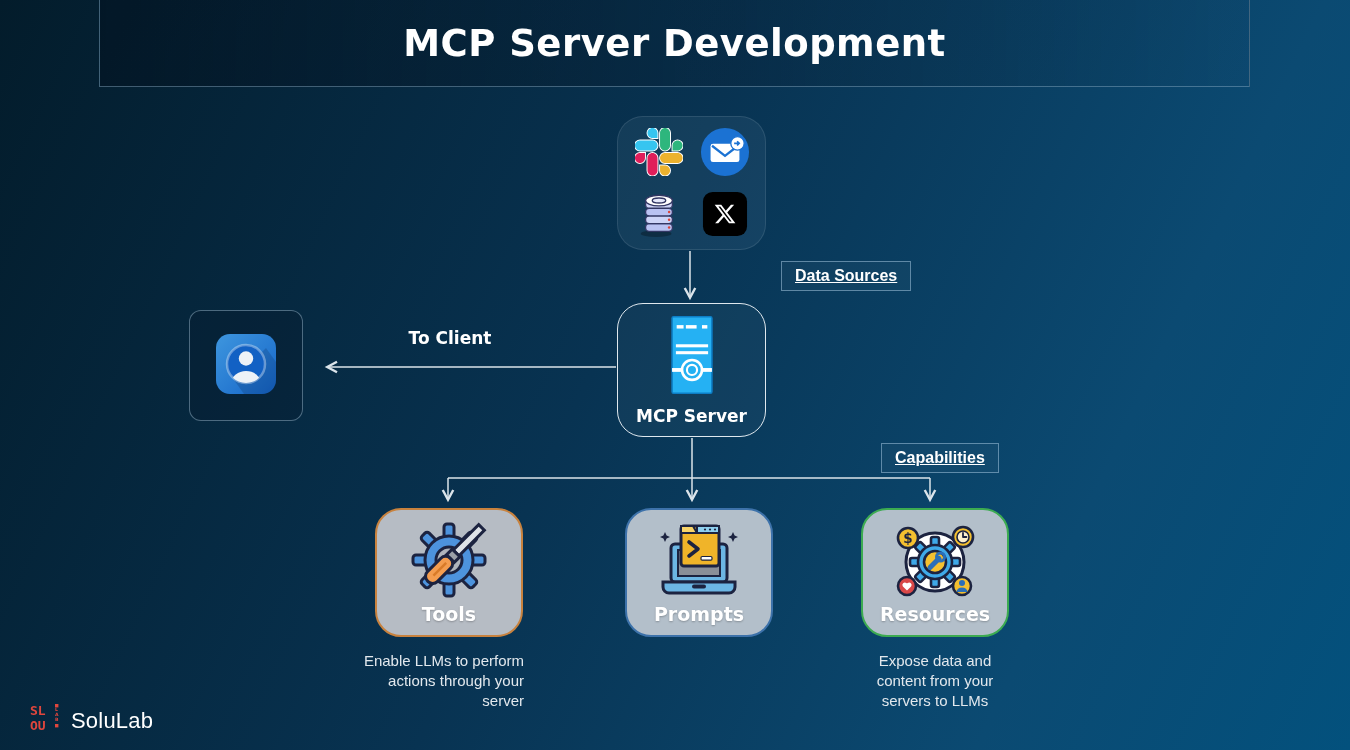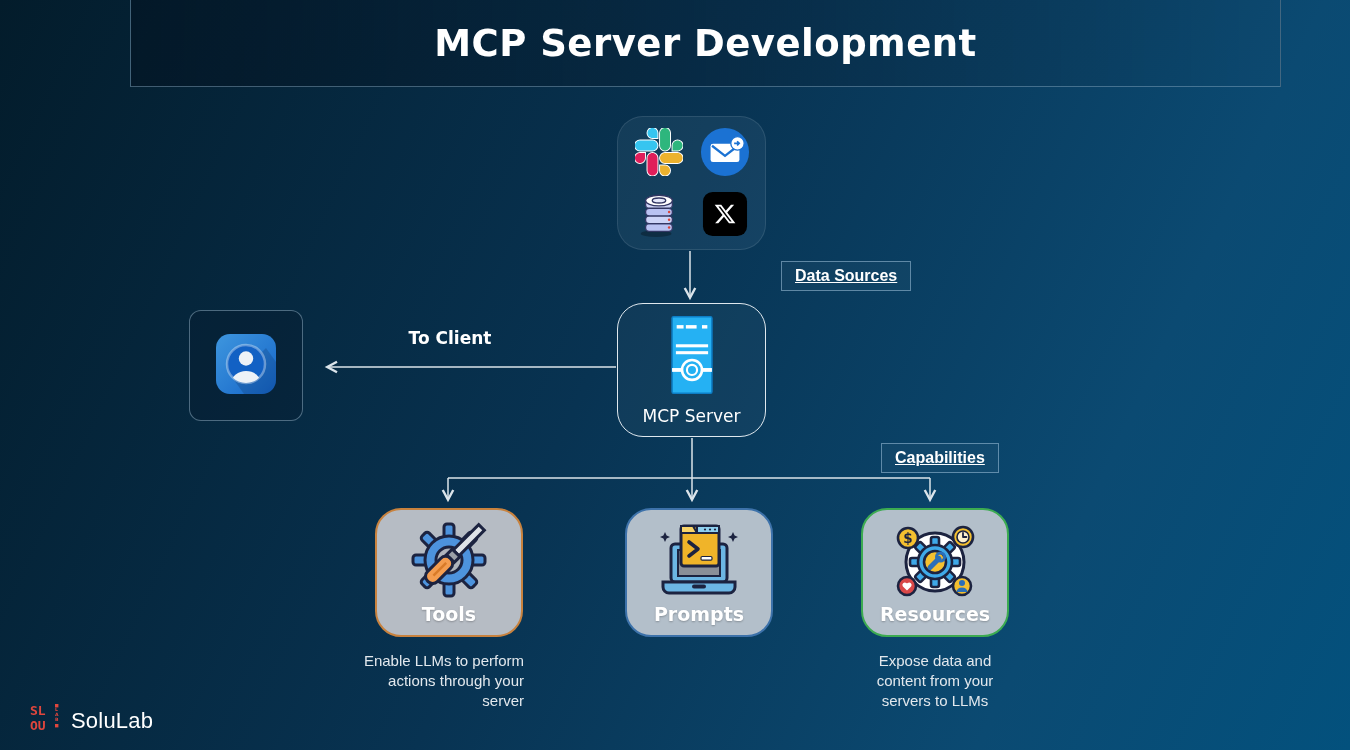--- a/index.html
+++ b/index.html
@@ -13,21 +13,21 @@
     position:relative; width:1350px; height:750px;
     background: linear-gradient(115deg, #031c2b 0%, #083352 45%, #0b4a72 78%, #03517d 100%);
   }
   .connectors { position:absolute; left:0; top:0; width:1350px; height:750px; pointer-events:none; }
 
   
   .titlebar {
     position:absolute; left:99px; top:0; width:1151px; height:87px;
     border:1px solid rgba(140,175,200,0.45); border-top:none;
     background: linear-gradient(90deg, rgba(2,16,30,0.5), rgba(20,70,105,0.12));
-    display:flex; align-items:center; justify-content:center;margin-left:31px;
+    display:flex; align-items:center; justify-content:center;
   }
   .titlebar h1 {
     color:#ffffff; font-family:"DejaVu Sans", sans-serif;
     font-size:37px; font-weight:800; letter-spacing:0.5px;
   }
 
   
   .label-chip {
     position:absolute; color:#fff; font-weight:700; font-size:16px;
     padding:5px 13px; border:1px solid rgba(160,195,220,0.55);
@@ -46,21 +46,21 @@
   }
   .ds-tile { width:52px; height:52px; display:flex; align-items:center; justify-content:center; }
 
   
   .mcp-box {
     position:absolute; left:617px; top:303px; width:149px; height:134px;
     border-radius:26px; border:1.5px solid #dfe8ee;
     background: rgba(255,255,255,0.035);
     display:flex; flex-direction:column; align-items:center; justify-content:center; gap:6px;
   }
-  .mcp-label { color:#fff; font-weight:400; font-size:17px; font-family:"DejaVu Sans", sans-serif; }
+  .mcp-label { color:#fff; font-weight:700; font-size:17px; font-family:"DejaVu Sans", sans-serif; }
 
   
   .client-box {
     position:absolute; left:189px; top:310px; width:114px; height:111px;
     border-radius:12px; border:1px solid rgba(165,195,215,0.45);
     background: rgba(8,22,38,0.28);
     display:flex; align-items:center; justify-content:center;
   }
   .to-client {
     position:absolute; left:385px; top:328px; width:130px; text-align:center;

